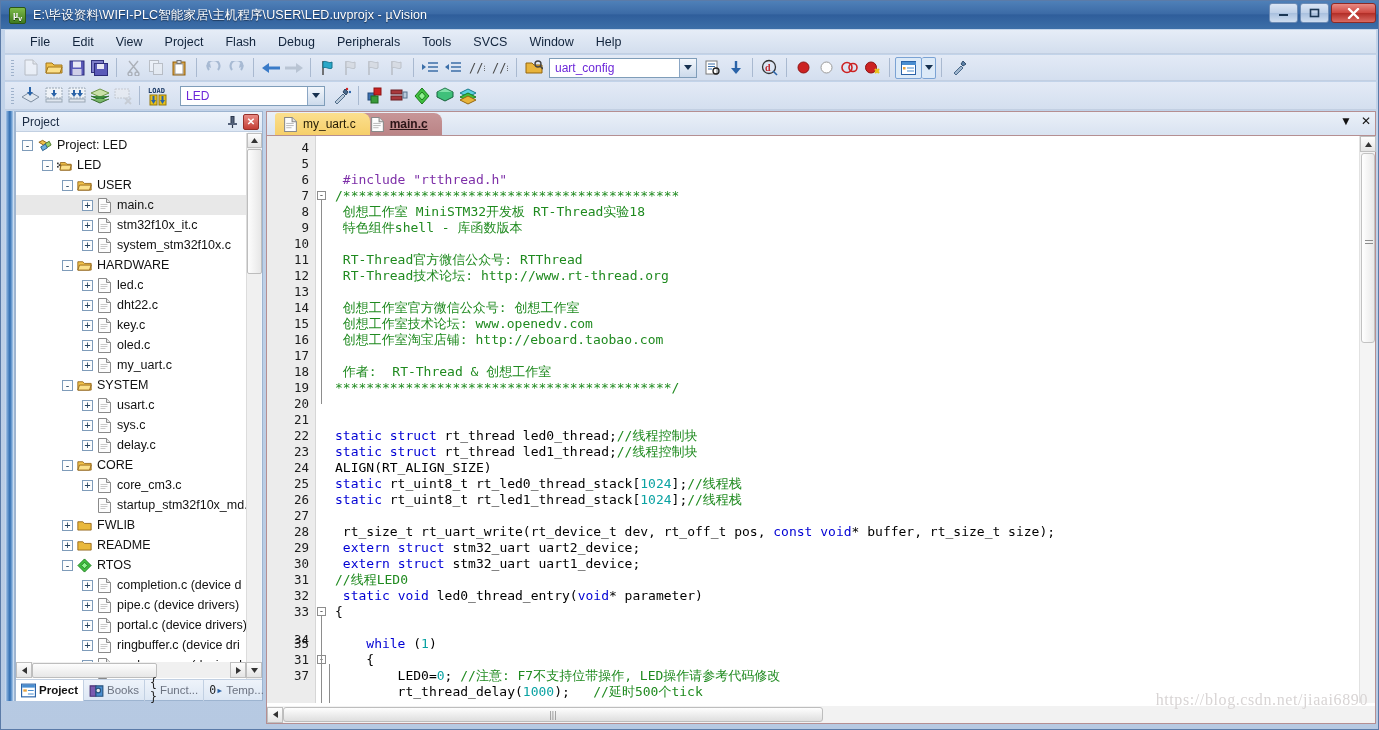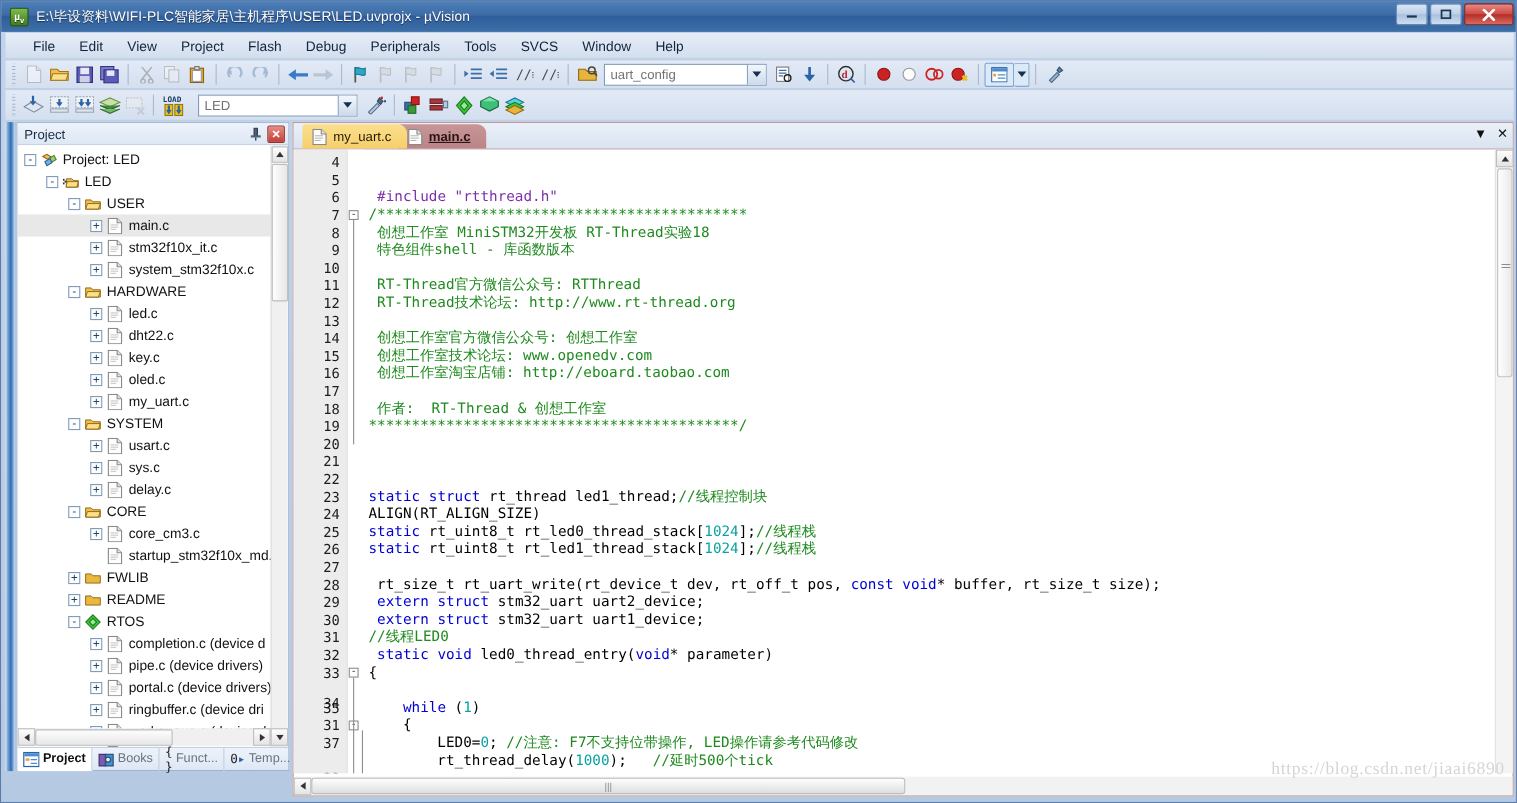--- a/index.html
+++ b/index.html
@@ -79,21 +79,21 @@
     width: 23px; height: 22px; display:inline-flex; align-items:center; justify-content:center;
     position: relative; border-radius: 2px; flex: 0 0 auto;
   }
   .tbi.dis { opacity: .42; }
   .tbi svg { display:block; }
 
   
   .combo {
     height: 20px; background:#fff; border:1px solid #7f9db9;
     display:flex; align-items:center; position: relative;
-    font-size: 12px; color:#737373; padding-left: 5px;
+    font-size: 12px; color:#6d28d9; padding-left: 5px;
   }
   .combo .cval { flex:1; white-space: nowrap; overflow: hidden; }
   .combo .cbtn {
     width: 17px; height: 18px; margin: 0 0 0 0;
     background: linear-gradient(180deg,#f3f7fc,#ccdaeb);
     border:1px solid #8ba6c4; border-top:none; border-right:none; border-bottom:none;
     display:flex; align-items:center; justify-content:center;
   }
   .caret-d { width:0;height:0;border-left:4px solid transparent;border-right:4px solid transparent;border-top:5px solid #16314f; }
 
@@ -1071,20 +1071,21 @@
           <div class="crow ctext" style="top: 212px;"></div>
           <div class="lnum" style="top: 228px;">18</div>
           <div class="crow ctext" style="top: 228px;"><span class="cmt"> 作者:  RT-Thread &amp; 创想工作室</span></div>
           <div class="lnum" style="top: 244px;">19</div>
           <div class="crow ctext" style="top: 244px;"><span class="cmt">*******************************************/</span></div>
           <div class="lnum" style="top: 260px;">20</div>
           <div class="crow ctext" style="top: 260px;"></div>
           <div class="lnum" style="top: 276px;">21</div>
           <div class="crow ctext" style="top: 276px;"></div>
           <div class="lnum" style="top: 292px;">22</div>
+          <div class="crow ctext" style="top: 292px;"><span class="kw">static</span><span> </span><span class="kw">struct</span><span> rt_thread led0_thread;</span><span class="cmt">//线程控制块</span></div>
           <div class="lnum" style="top: 308px;">23</div>
           <div class="crow ctext" style="top: 308px;"><span class="kw">static</span><span> </span><span class="kw">struct</span><span> rt_thread led1_thread;</span><span class="cmt">//线程控制块</span></div>
           <div class="lnum" style="top: 324px;">24</div>
           <div class="crow ctext" style="top: 324px;"><span>ALIGN(RT_ALIGN_SIZE)</span></div>
           <div class="lnum" style="top: 340px;">25</div>
           <div class="crow ctext" style="top: 340px;"><span class="kw">static</span><span> rt_uint8_t rt_led0_thread_stack[</span><span class="num">1024</span><span>];</span><span class="cmt">//线程栈</span></div>
           <div class="lnum" style="top: 356px;">26</div>
           <div class="crow ctext" style="top: 356px;"><span class="kw">static</span><span> rt_uint8_t rt_led1_thread_stack[</span><span class="num">1024</span><span>];</span><span class="cmt">//线程栈</span></div>
           <div class="lnum" style="top: 372px;">27</div>
           <div class="crow ctext" style="top: 372px;"></div>

